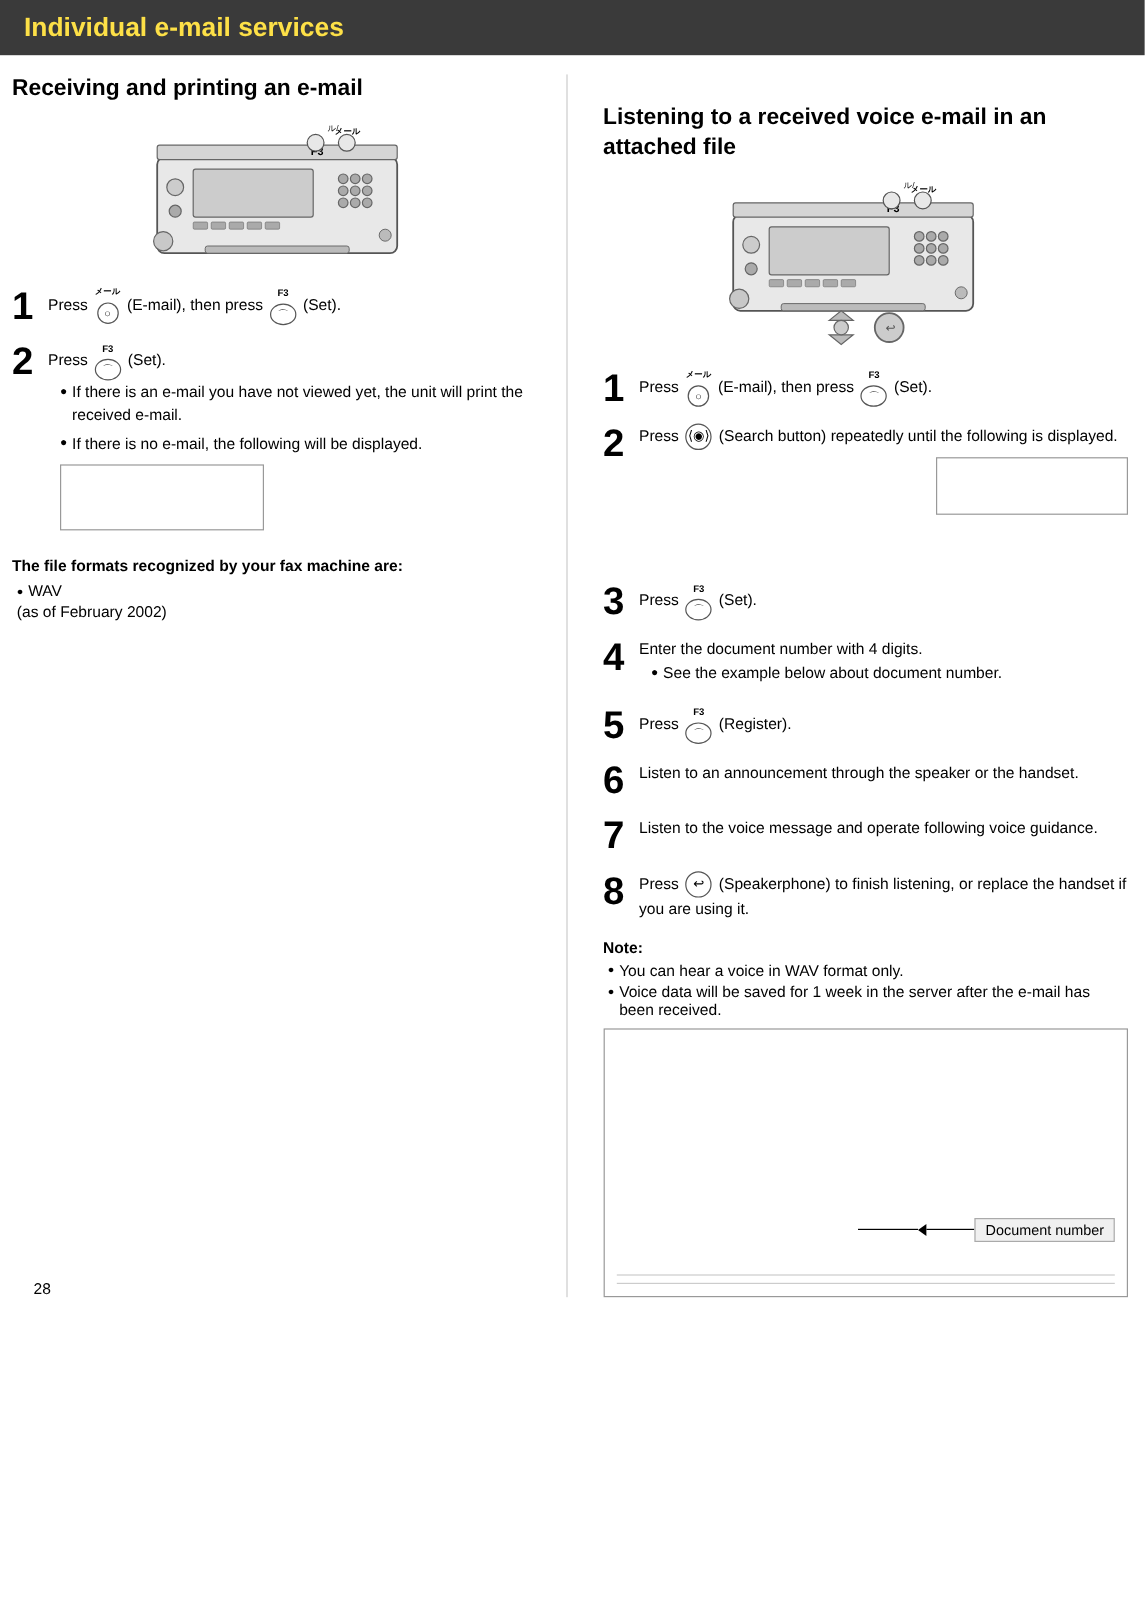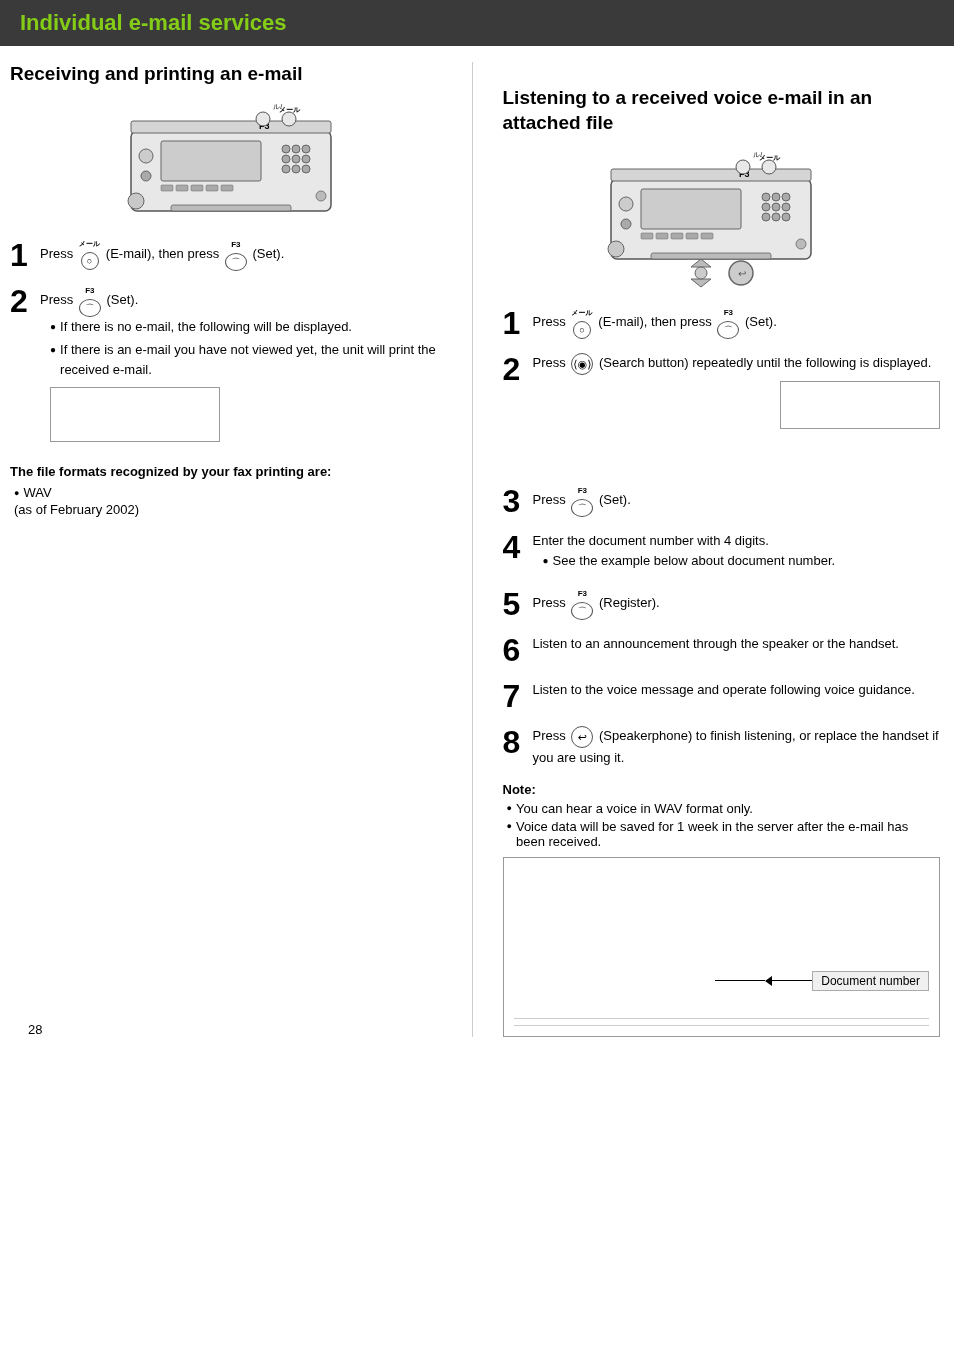--- a/index.html
+++ b/index.html
@@ -7,21 +7,21 @@
       font-family: Arial, Helvetica, sans-serif;
       font-size: 13px;
       background: #fff;
       width: 954px;
       min-height: 1351px;
       color: #000;
     }
 
     .header-bar {
       background: #3a3a3a;
-      color: #84cc16;
+      color: #fde047;
       font-size: 22px;
       font-weight: bold;
       padding: 10px 20px;
       margin-bottom: 16px;
     }
 
     .two-col {
       display: flex;
       padding: 0 10px;
       gap: 20px;
@@ -250,21 +250,21 @@
 
     .example-label {
       font-weight: bold;
       margin: 10px 0 6px 0;
       font-size: 13px;
     }
 
     .example-box {
       border: 1px solid #999;
       width: 100%;
-      height: 180px;
+      height: 224px;
       position: relative;
       background: #fff;
     }
 
     .right-col-inner {
       padding-right: 4px;
     }
 
     .display-box-right {
       border: 1px solid #999;
@@ -359,32 +359,32 @@
     <div class="step-block">
       <div class="step-num">2</div>
       <div class="step-content">
         <span>Press</span>
         <span class="f3-wrap">
           <span class="f3-label">F3</span>
           <span class="f3-btn">⌒</span>
         </span>
         <span>(Set).</span>
         <div class="bullet-point">
+          <span>If there is an e-mail you have not viewed yet, the unit will print the received e-mail.</span>
+        </div>
+        <div class="bullet-point">
           <span>If there is no e-mail, the following will be displayed.</span>
-        </div>
-        <div class="bullet-point">
-          <span>If there is an e-mail you have not viewed yet, the unit will print the received e-mail.</span>
         </div>
         <div class="display-box"></div>
       </div>
     </div>
 
     <div class="file-formats-section">
       <div class="bold">
-        <strong>The file formats recognized by your fax printing are:</strong>
+        <strong>The file formats recognized by your fax machine are:</strong>
       </div>
       <div class="wav-item">
         <span>WAV</span>
       </div>
       <div class="as-of">
         <span>(as of February 2002)</span>
       </div>
     </div>
   </div>
 

